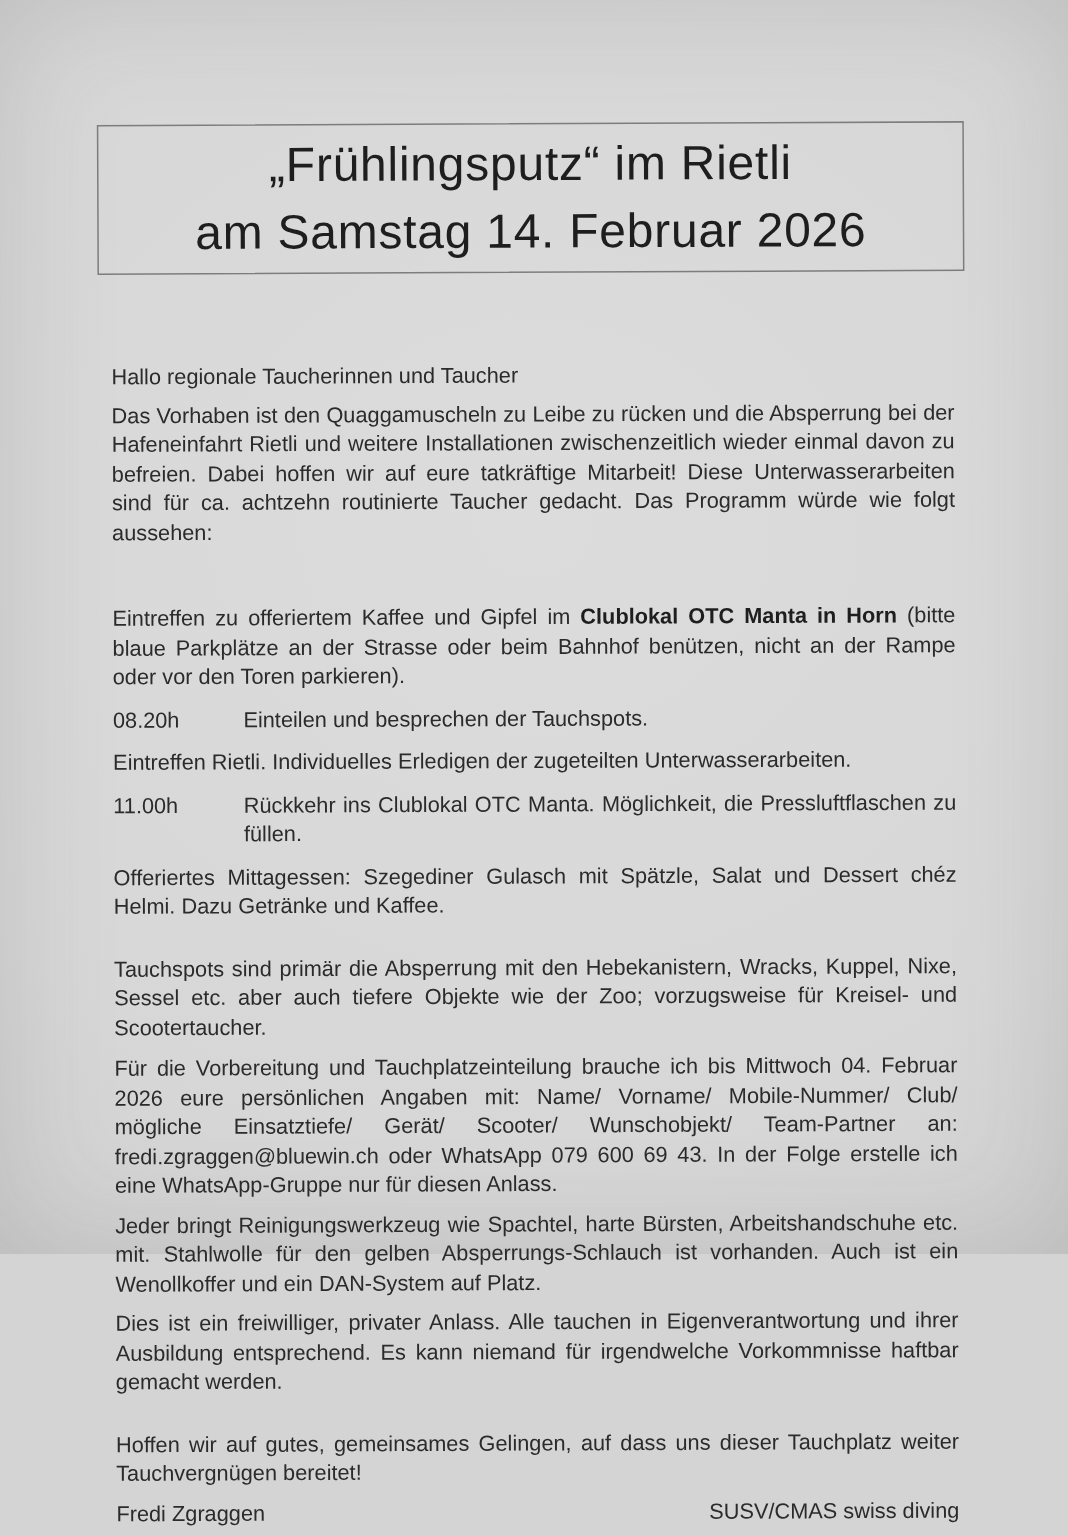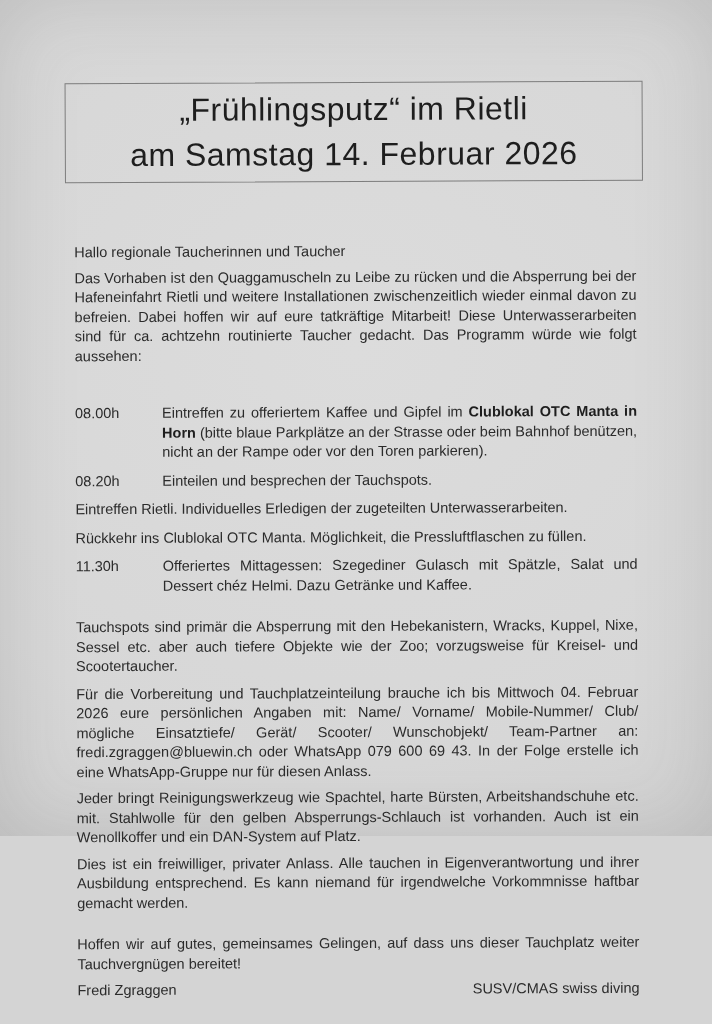--- a/index.html
+++ b/index.html
@@ -107,39 +107,38 @@
       <div class="title-line">am Samstag 14. Februar 2026</div>
     </div>
 
     <p class="greeting">Hallo regionale Taucherinnen und Taucher</p>
 
     <p class="para intro">Das Vorhaben ist den Quaggamuscheln zu Leibe zu rücken und die Absperrung bei der Hafeneinfahrt Rietli und weitere Installationen zwischenzeitlich wieder einmal davon zu befreien. Dabei hoffen wir auf eure tatkräftige Mitarbeit! Diese Unterwasserarbeiten sind für ca. achtzehn routinierte Taucher gedacht. Das Programm würde wie folgt aussehen:</p>
 
     <div class="schedule">
 
       <div class="sched-row">
-        <div class="sched-time">08.00h</div>
         <div class="sched-desc"><span>Eintreffen zu offeriertem Kaffee und Gipfel im </span><b>Clublokal OTC Manta in Horn</b><span> (bitte blaue Parkplätze an der Strasse oder beim Bahnhof benützen, nicht an der Rampe oder vor den Toren parkieren).</span></div>
       </div>
 
       <div class="sched-row">
         <div class="sched-time">08.20h</div>
         <div class="sched-desc">Einteilen und besprechen der Tauchspots.</div>
       </div>
 
       <div class="sched-row">
         <div class="sched-desc">Eintreffen Rietli. Individuelles Erledigen der zugeteilten Unterwasserarbeiten.</div>
       </div>
 
       <div class="sched-row">
+        <div class="sched-time">11.00h</div>
         <div class="sched-desc">Rückkehr ins Clublokal OTC Manta. Möglichkeit, die Pressluftflaschen zu füllen.</div>
       </div>
 
       <div class="sched-row">
-        <div class="sched-time">11.30h</div>
         <div class="sched-desc">Offeriertes Mittagessen: Szegediner Gulasch mit Spätzle, Salat und Dessert chéz Helmi. Dazu Getränke und Kaffee.</div>
       </div>
 
     </div>
 
     <p class="para para-tauchspots">Tauchspots sind primär die Absperrung mit den Hebekanistern, Wracks, Kuppel, Nixe, Sessel etc. aber auch tiefere Objekte wie der Zoo; vorzugsweise für Kreisel- und Scootertaucher.</p>
 
     <p class="para para-vorbereitung">Für die Vorbereitung und Tauchplatzeinteilung brauche ich bis Mittwoch 04. Februar 2026 eure persönlichen Angaben mit: Name/ Vorname/ Mobile-Nummer/ Club/ mögliche Einsatztiefe/ Gerät/ Scooter/ Wunschobjekt/ Team-Partner an: fredi.zgraggen@bluewin.ch oder WhatsApp 079 600 69 43. In der Folge erstelle ich eine WhatsApp-Gruppe nur für diesen Anlass.</p>
 
     <p class="para para-werkzeug">Jeder bringt Reinigungswerkzeug wie Spachtel, harte Bürsten, Arbeitshandschuhe etc. mit. Stahlwolle für den gelben Absperrungs-Schlauch ist vorhanden. Auch ist ein Wenollkoffer und ein DAN-System auf Platz.</p>

